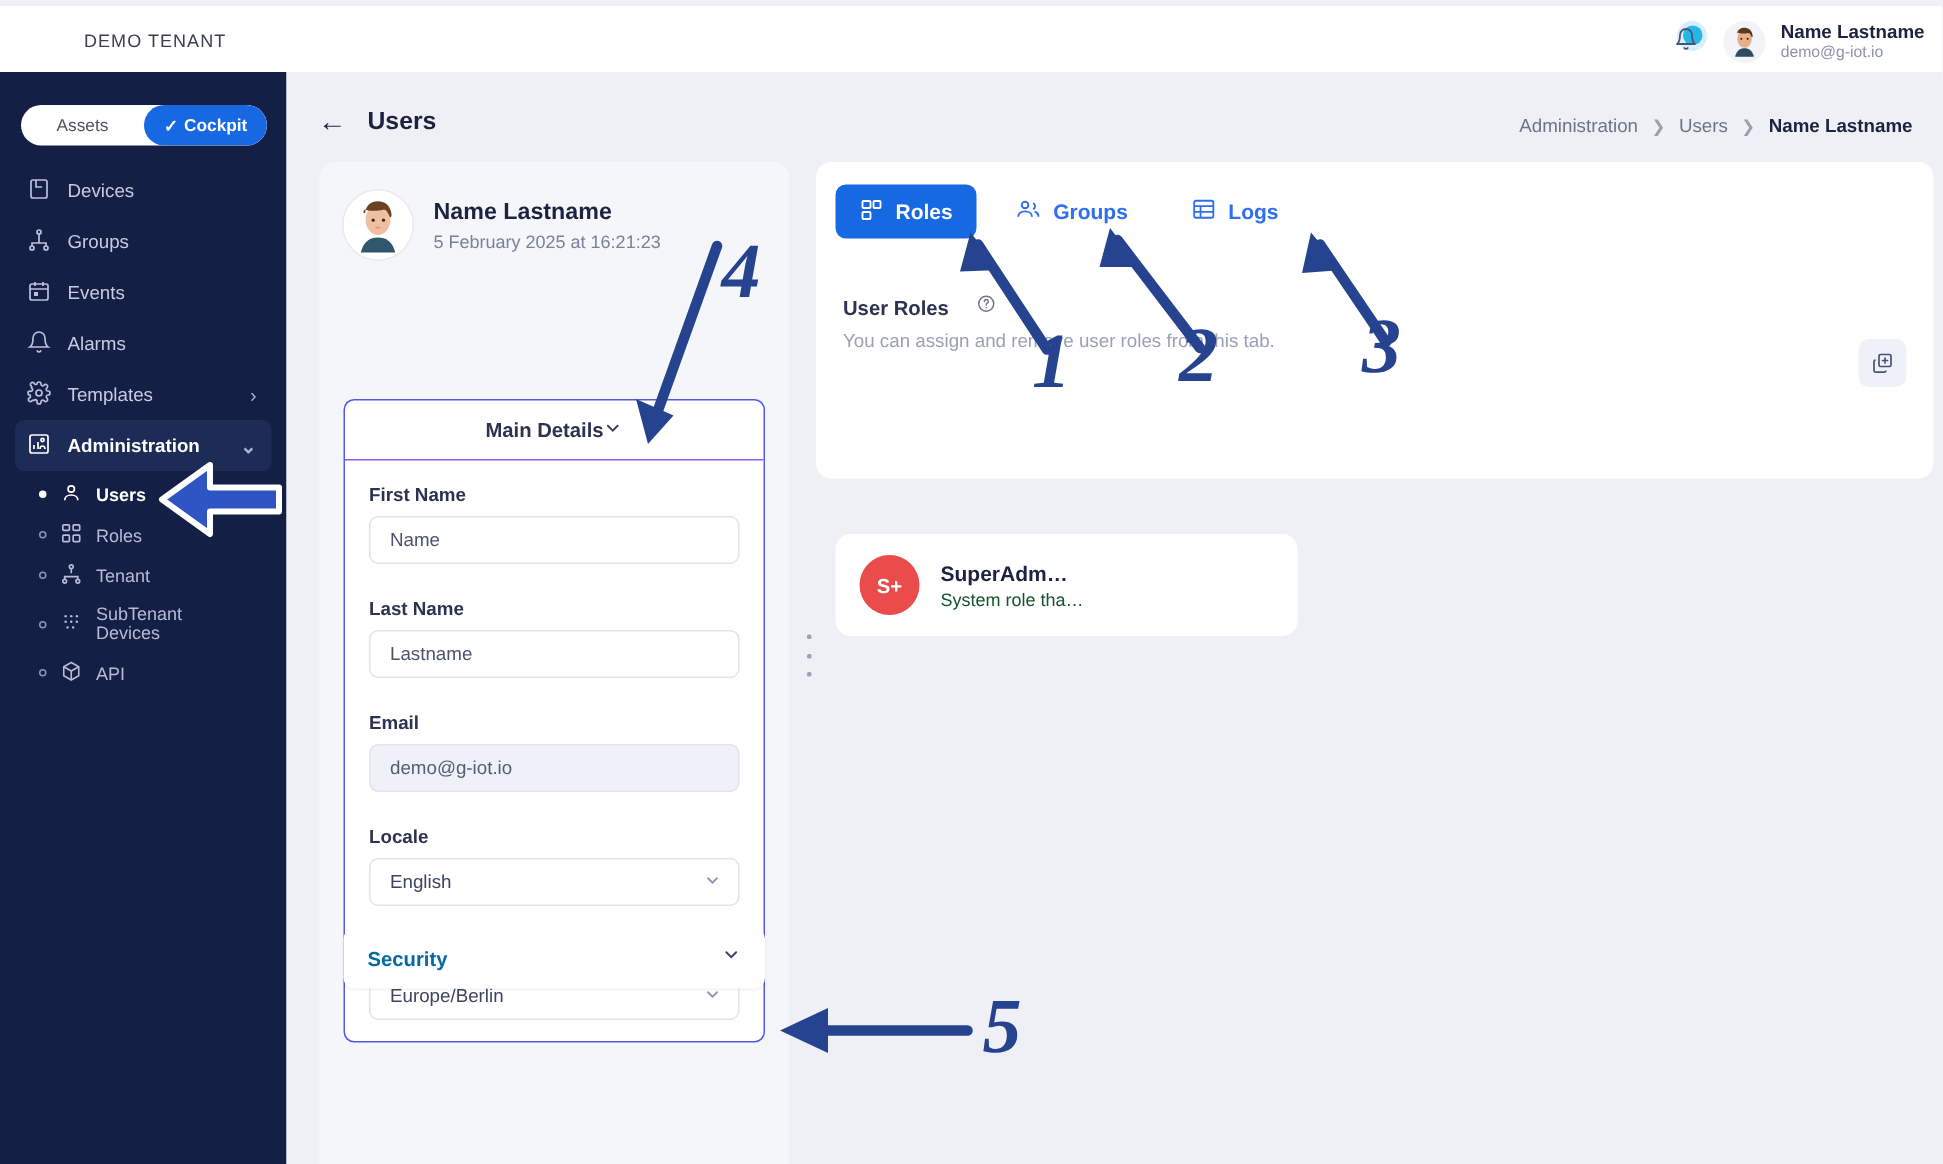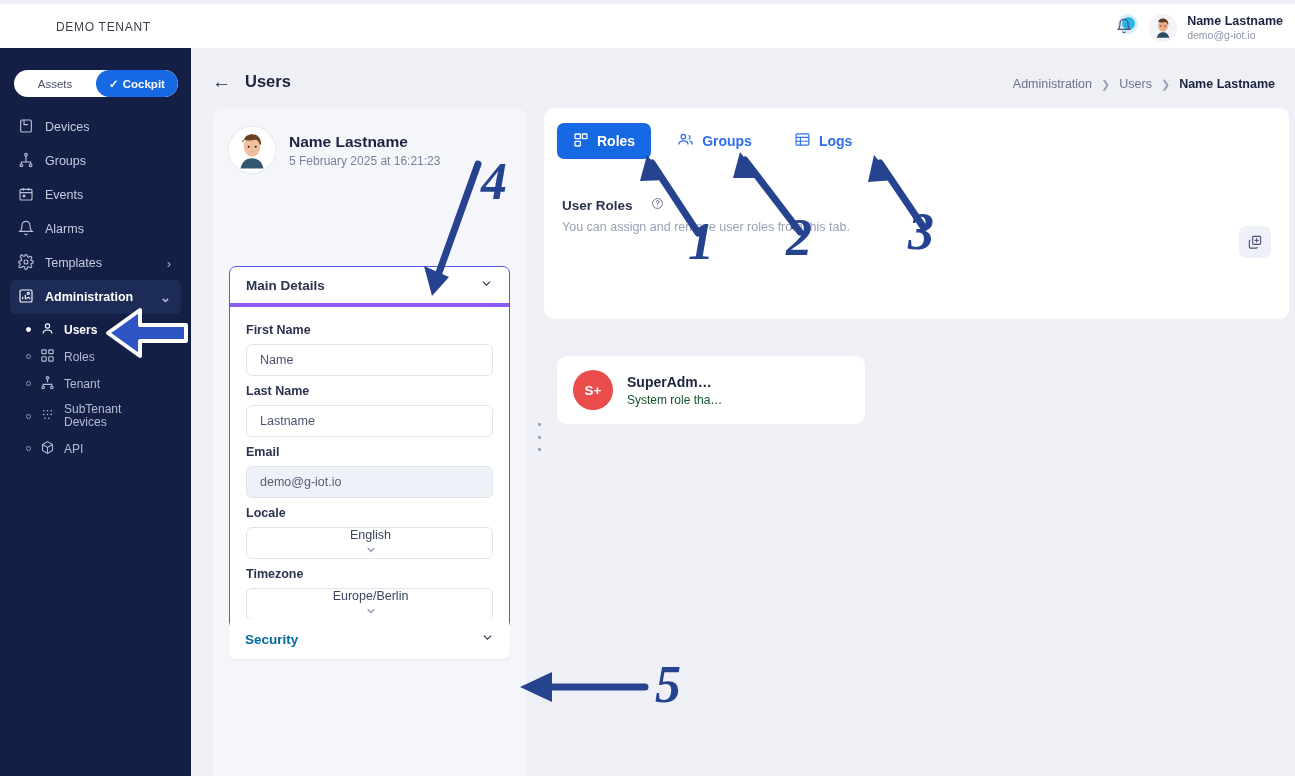--- a/index.html
+++ b/index.html
@@ -111,38 +111,38 @@
   }
   .profile-name { font-size: 15.5px; font-weight: 700; color: #1c2340; line-height: 1.3; }
   .profile-date { font-size: 12px; color: #7a8199; margin-top: 2px; }
 
   .accordion {
     position: absolute; left: 16px; top: 158px; width: 281px;
     border: 1.5px solid #5458e8; border-radius: 7px; background: #ffffff;
     overflow: hidden;
   }
   .acc-head {
-    height: 40px; display: flex; align-items: center; justify-content: space-between;
-    padding: 0 16px; border-bottom: 4px solid #8b5cf6; cursor: pointer;
+    height: 40px; display: flex; align-items: center; justify-content: center;
+    padding: 0 16px; border-bottom: 1px solid #8b5cf6; cursor: pointer;
   }
   .acc-title { font-size: 13.5px; font-weight: 700; color: #2c3350; }
   .acc-chev { color: #3a4160; font-size: 12px; }
   .acc-body { padding: 16px 16px 14px 16px; }
-  .field + .field { margin-top: 8px; }
+  .field + .field { margin-top: 23px; }
   .field-label { font-size: 12.5px; font-weight: 700; color: #2c3350; margin-bottom: 7px; }
   .input {
     height: 32px; border: 1px solid #dfe3ec; border-radius: 6px;
     background: #ffffff; display: flex; align-items: center;
     padding: 0 13px; font-size: 12.5px; color: #4c5370; cursor: text;
   }
   .input.readonly { background: #eef1f7; color: #565d77; }
   .select {
     height: 32px; border: 1px solid #dfe3ec; border-radius: 6px;
     background: #ffffff; display: flex; align-items: center; justify-content: space-between;
-    padding: 0 11px 0 13px; font-size: 12.5px; color: #3d4460; cursor: pointer; flex-direction: column;
+    padding: 0 11px 0 13px; font-size: 12.5px; color: #3d4460; cursor: pointer;
   }
   .select .chev { color: #8e96ae; font-size: 11px; }
 
   .sec-card {
     position: absolute; left: 16px; top: 511px; width: 281px; height: 40px;
     background: #ffffff; border-radius: 7px;
     display: flex; align-items: center; justify-content: space-between;
     padding: 0 16px; cursor: pointer;
     box-shadow: 0 1px 2px rgba(20,31,70,0.07);
   }

